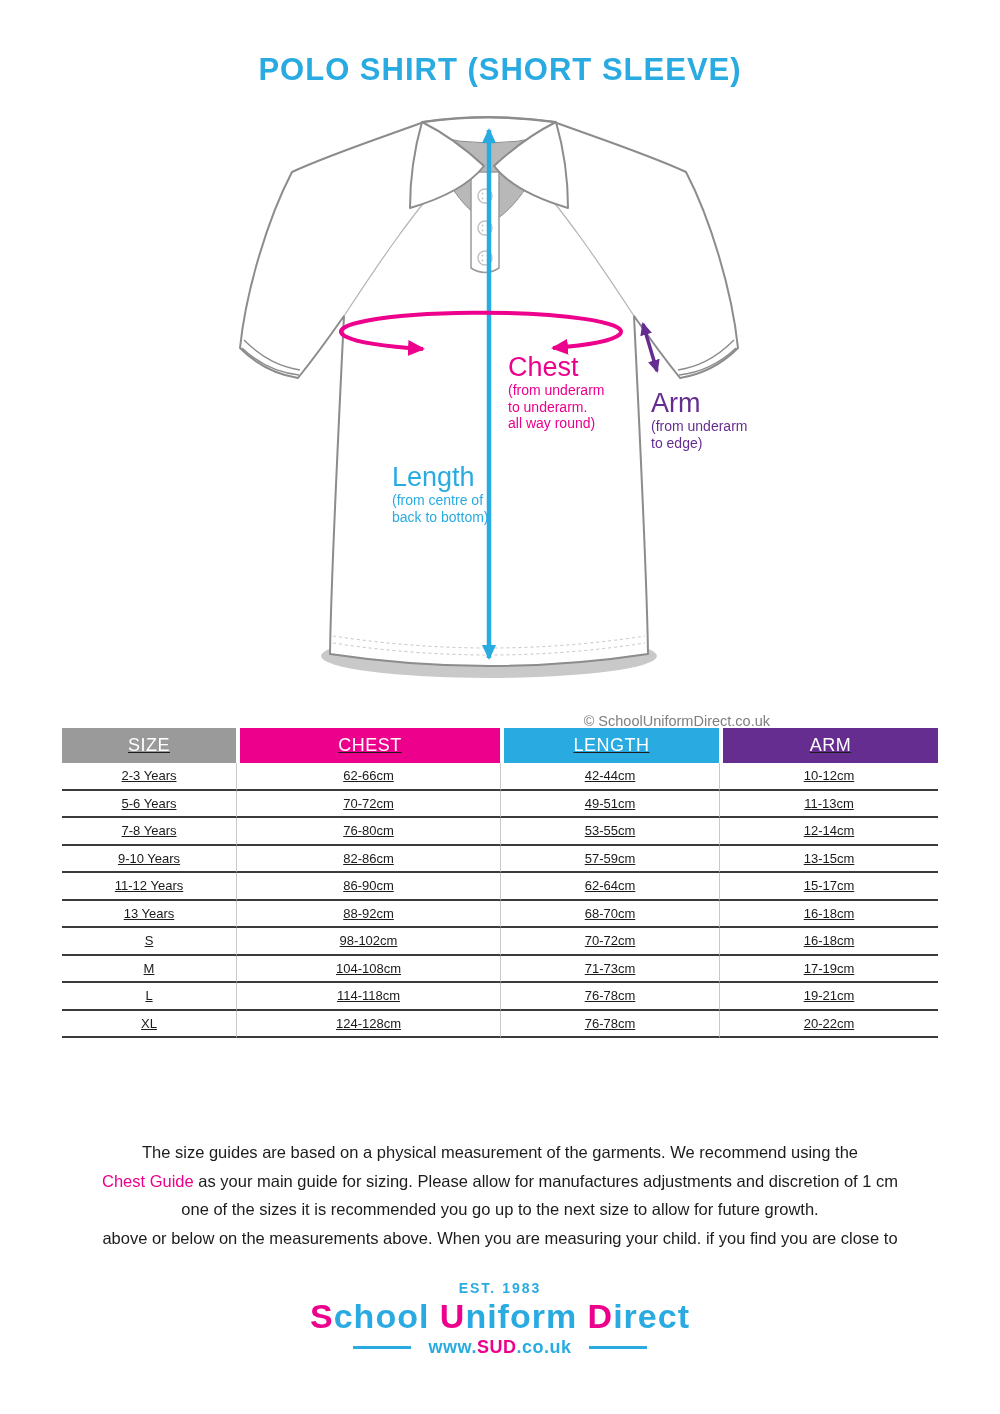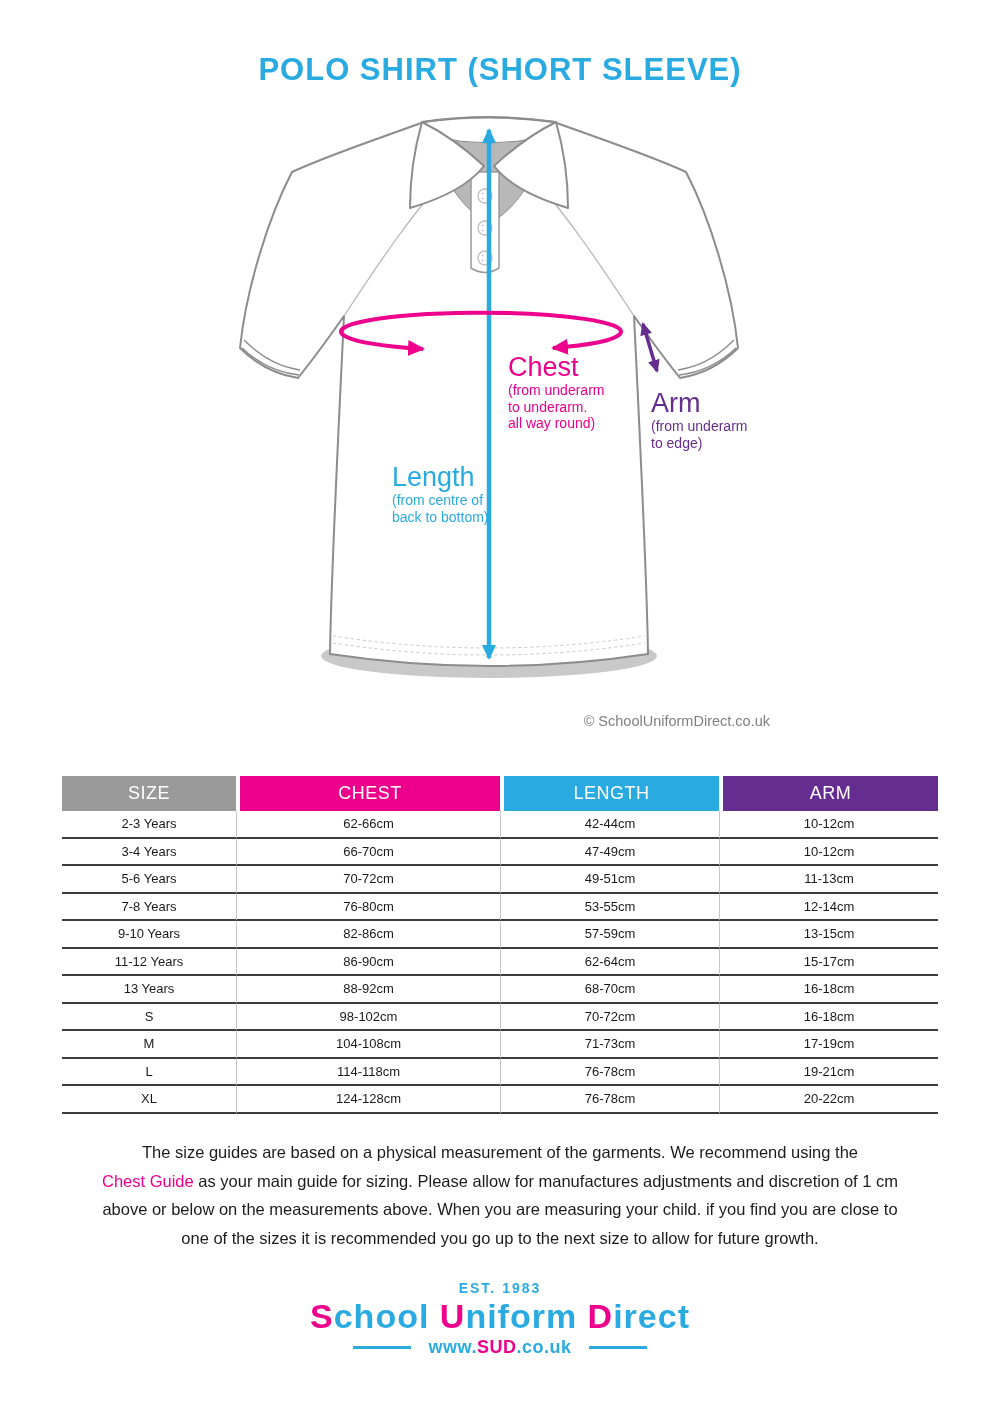--- a/index.html
+++ b/index.html
@@ -20,21 +20,21 @@
   .diagram-label .lbl-title { font-size:27px; line-height:30px; }
   .diagram-label .lbl-sub { font-size:14px; line-height:16.5px; }
   .chest-label { left:508px; top:352px; color:var(--pink); }
   .arm-label   { left:651px; top:388px; color:var(--purple); }
   .length-label{ left:392px; top:462px; color:var(--blue); }
   .diagram-copyright {
     position:absolute; left:230px; top:692px; width:540px;
     text-align:right; font-size:14.5px; color:#7f7f7f;margin-top:21px;
   }
   
-  .size-table-wrap { position:absolute; left:62px; top:776px; width:876px; }
+  .size-table-wrap { position:absolute; left:62px; top:728px; width:876px;text-decoration:underline; }
   table.size-table { width:876px; border-collapse:separate; border-spacing:0; table-layout:fixed; }
   .size-table col.c-size   { width:174px; }
   .size-table col.c-chest  { width:264px; }
   .size-table col.c-length { width:219px; }
   .size-table col.c-arm    { width:219px; }
   .size-table th {
     height:35px; padding:0; text-align:center; vertical-align:middle;
     color:#fff; font-size:18px; font-weight:400; letter-spacing:0.5px;
   }
   .size-table th + th { border-left:4px solid #fff; }
@@ -189,26 +189,20 @@
         </tr>
       </thead>
       <tbody>
           <tr>
             <td>2-3 Years</td>
             <td>62-66cm</td>
             <td>42-44cm</td>
             <td>10-12cm</td>
           </tr>
           <tr>
-            <td>3-4 Years</td>
-            <td>66-70cm</td>
-            <td>47-49cm</td>
-            <td>10-12cm</td>
-          </tr>
-          <tr>
             <td>5-6 Years</td>
             <td>70-72cm</td>
             <td>49-51cm</td>
             <td>11-13cm</td>
           </tr>
           <tr>
             <td>7-8 Years</td>
             <td>76-80cm</td>
             <td>53-55cm</td>
             <td>12-14cm</td>
@@ -255,22 +249,22 @@
             <td>76-78cm</td>
             <td>20-22cm</td>
           </tr>
         </tbody>
     </table>
   </div>
 
   <div class="size-note">
     <div class="note-line">The size guides are based on a physical measurement of the garments. We recommend using the</div>
     <div class="note-line"><span class="note-highlight">Chest Guide</span><span> as your main guide for sizing. Please allow for manufactures adjustments and discretion of  1 cm</span></div>
+    <div class="note-line">one of the sizes it is recommended you go up to the next size to allow for future growth.</div>
     <div class="note-line">above or below on the measurements above. When you are measuring your child. if you find you are close to</div>
-    <div class="note-line">one of the sizes it is recommended you go up to the next size to allow for future growth.</div>
   </div>
 
   <div class="logo">
     <div class="logo-est">EST. 1983</div>
     <div class="logo-name"><span class="seg-pink">S</span><span class="seg-blue">chool </span><span class="seg-pink">U</span><span class="seg-blue">niform </span><span class="seg-pink">D</span><span class="seg-blue">irect</span></div>
     <div class="logo-url-row">
       <div class="logo-dash"></div>
       <div class="logo-url"><span class="seg-blue">www.</span><span class="seg-pink">SUD</span><span class="seg-blue">.co.uk</span></div>
       <div class="logo-dash"></div>
     </div>

